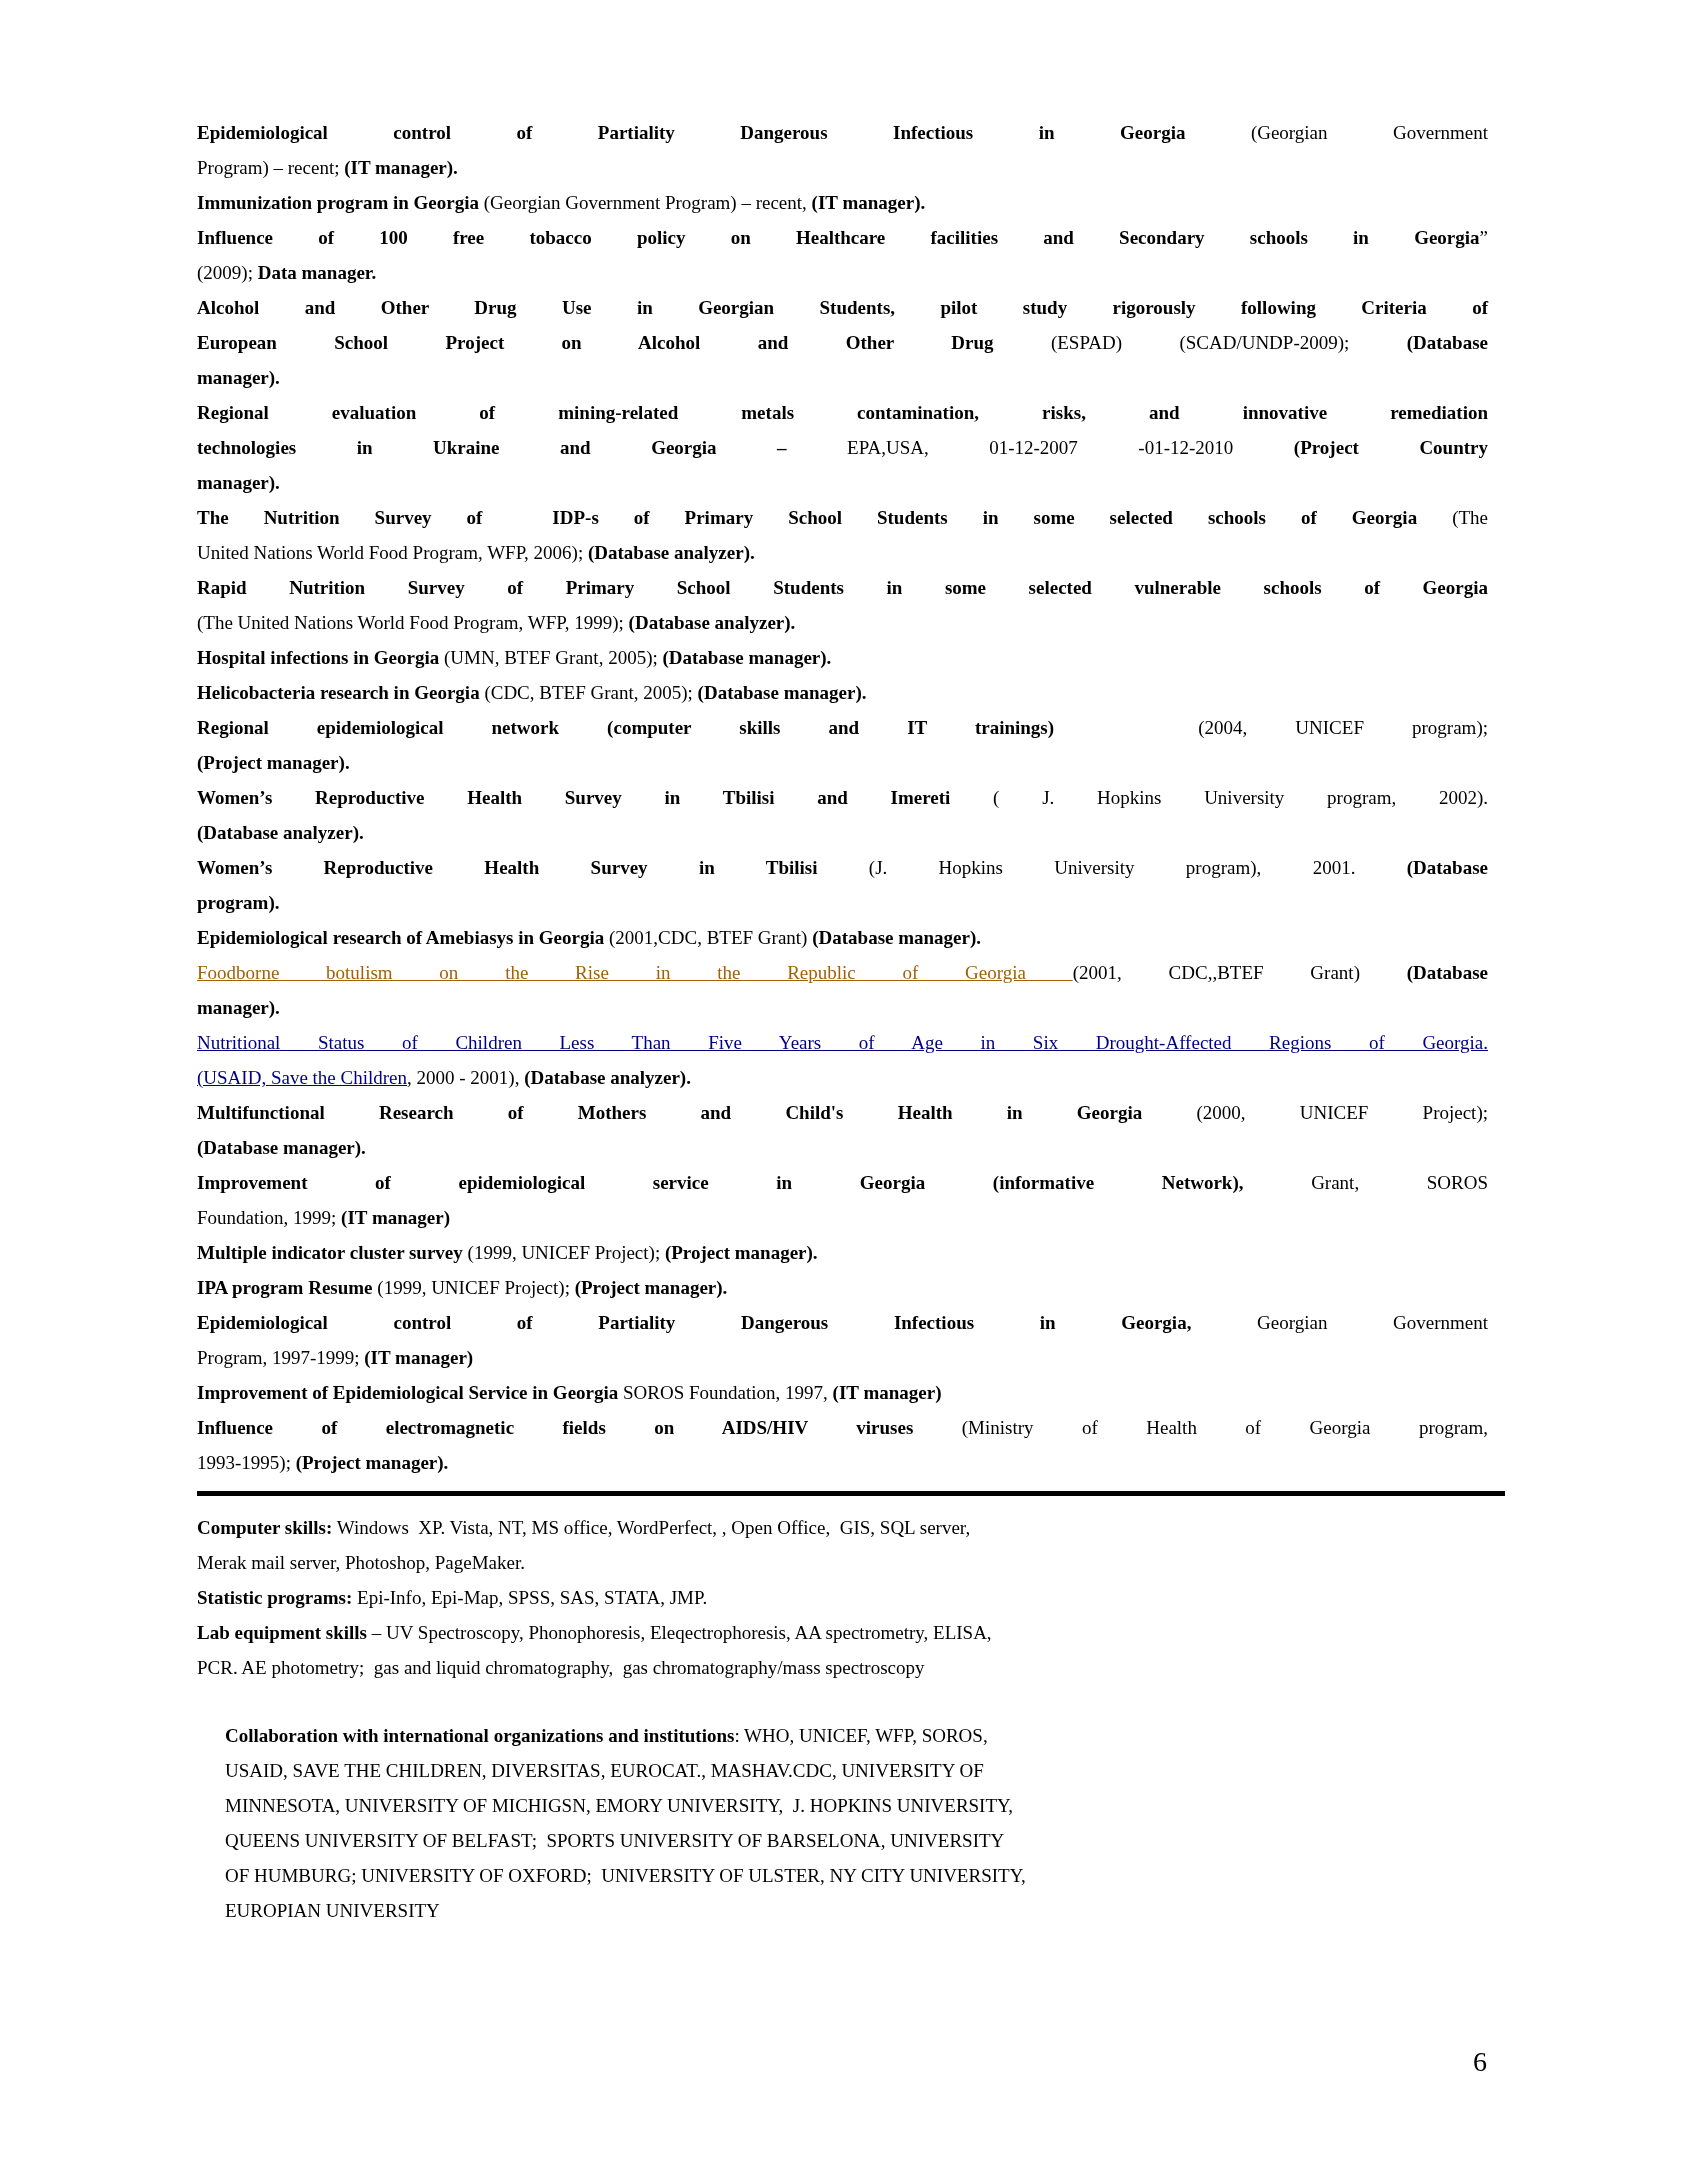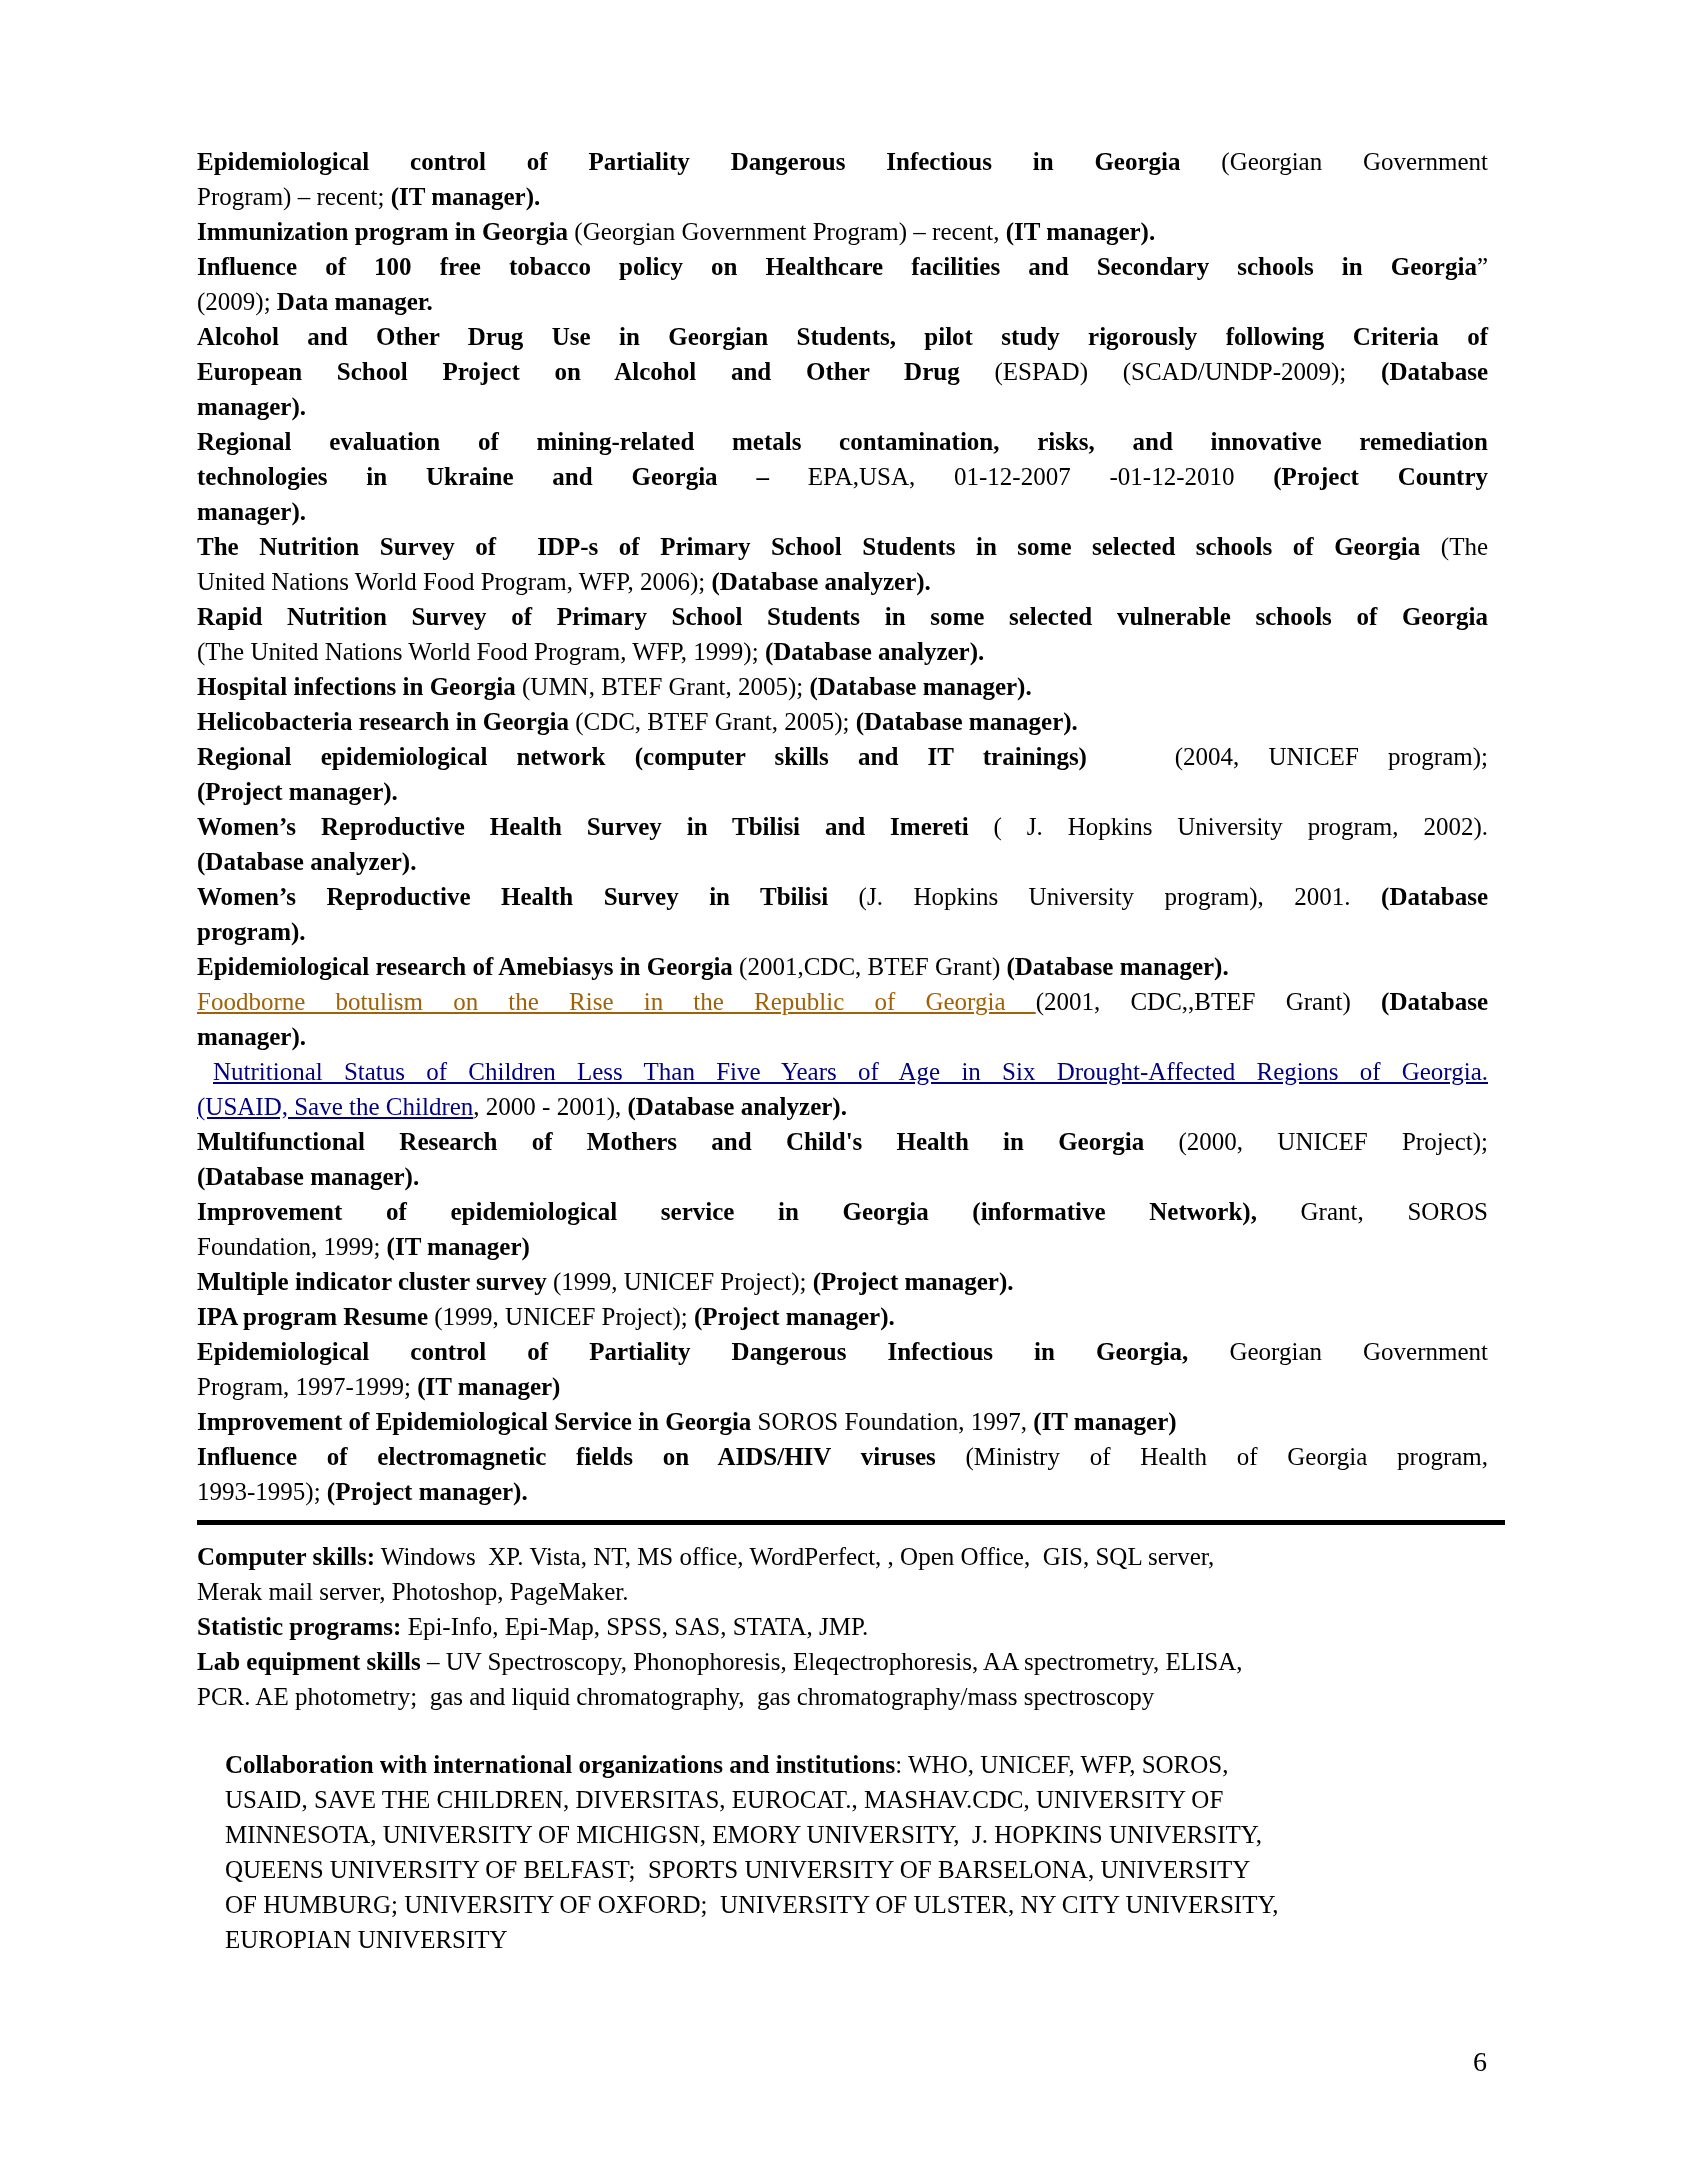--- a/index.html
+++ b/index.html
@@ -5,23 +5,23 @@
   html, body { margin: 0; padding: 0; }
   body {
     width: 1687px; height: 2183px;
     background: #ffffff;
     position: relative;
     font-family: "Liberation Serif", "DejaVu Serif", serif;
     color: #000000;
   }
   .content {
     position: absolute;
-    left: 197px; top: 144px;
+    left: 197px; top: 115px;
     width: 1291px;
-    font-size: 25px;
+    font-size: 19px;
     line-height: 35px;
   }
   .tl { min-height: 35px; }
   .jst { text-align: justify; text-align-last: justify; }
   .b { font-weight: 700; }
   .lnk { color: #000080; text-decoration: underline; cursor: pointer; }
   .divider {
     height: 4.6px;
     background: #000000;
     width: 1308px;
@@ -60,21 +60,21 @@
       <div class="tl"><span class="b">Helicobacteria research in Georgia</span><span> (CDC, BTEF Grant, 2005); </span><span class="b">(Database manager).</span></div>
       <div class="tl jst"><span class="b">Regional epidemiological network (computer skills and IT trainings)</span><span>&nbsp;&nbsp; (2004, UNICEF program);</span></div>
       <div class="tl"><span class="b">(Project manager).</span></div>
       <div class="tl jst"><span class="b">Women’s Reproductive Health Survey in Tbilisi and Imereti</span><span> ( J. Hopkins University program, 2002).</span></div>
       <div class="tl"><span class="b">(Database analyzer).</span></div>
       <div class="tl jst"><span class="b">Women’s Reproductive Health Survey in Tbilisi</span><span> (J. Hopkins University program), 2001. </span><span class="b">(Database</span></div>
       <div class="tl"><span class="b">program).</span></div>
       <div class="tl"><span class="b">Epidemiological research of Amebiasys in Georgia</span><span> (2001,CDC, BTEF Grant) </span><span class="b">(Database manager).</span></div>
       <div class="tl jst"><a class="lnk" style="color: #a16207;">Foodborne botulism on the Rise in the Republic of Georgia </a><span>(2001, CDC,,BTEF Grant) </span><span class="b">(Database</span></div>
       <div class="tl"><span class="b">manager).</span></div>
-      <div class="tl jst"><a class="lnk" style="color: rgb(0, 0, 128); margin-left: 16px;">Nutritional Status of Children Less Than Five Years of Age in Six Drought-Affected Regions of Georgia.</a></div>
+      <div class="tl jst"><a class="lnk" style="color: rgb(0, 0, 128);">Nutritional Status of Children Less Than Five Years of Age in Six Drought-Affected Regions of Georgia.</a></div>
       <div class="tl"><a class="lnk" style="color: rgb(0, 0, 128);">(USAID, Save the Children</a><span>, 2000 - 2001), </span><span class="b">(Database analyzer).</span></div>
       <div class="tl jst"><span class="b">Multifunctional Research of Mothers and Child's Health in Georgia</span><span> (2000, UNICEF Project);</span></div>
       <div class="tl"><span class="b">(Database manager).</span></div>
       <div class="tl jst"><span class="b">Improvement of epidemiological service in Georgia (informative Network),</span><span> Grant, SOROS</span></div>
       <div class="tl"><span>Foundation, 1999; </span><span class="b">(IT manager)</span></div>
       <div class="tl"><span class="b">Multiple indicator cluster survey</span><span> (1999, UNICEF Project); </span><span class="b">(Project manager).</span></div>
       <div class="tl"><span class="b">IPA program Resume</span><span> (1999, UNICEF Project); </span><span class="b">(Project manager).</span></div>
       <div class="tl jst"><span class="b">Epidemiological control of Partiality Dangerous Infectious in Georgia,</span><span> Georgian Government</span></div>
       <div class="tl"><span>Program, 1997-1999; </span><span class="b">(IT manager)</span></div>
       <div class="tl"><span class="b">Improvement of Epidemiological Service in Georgia</span><span> SOROS Foundation, 1997, </span><span class="b">(IT manager)</span></div>

